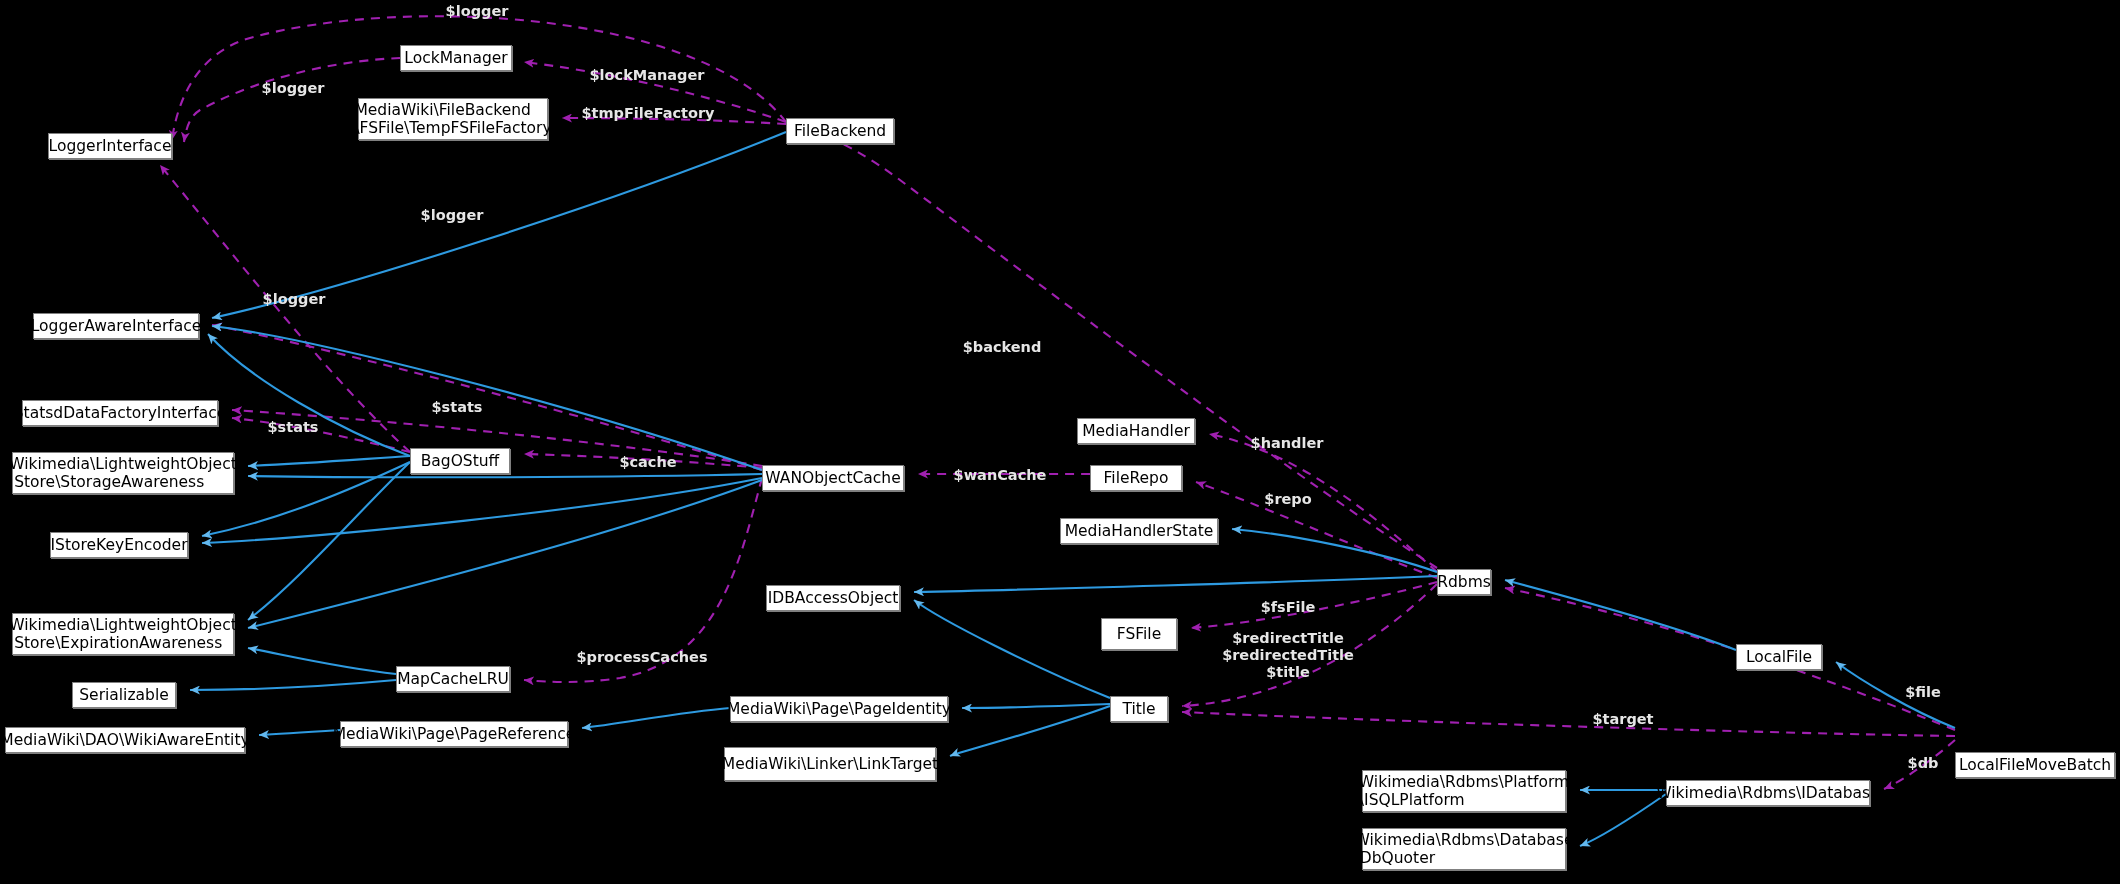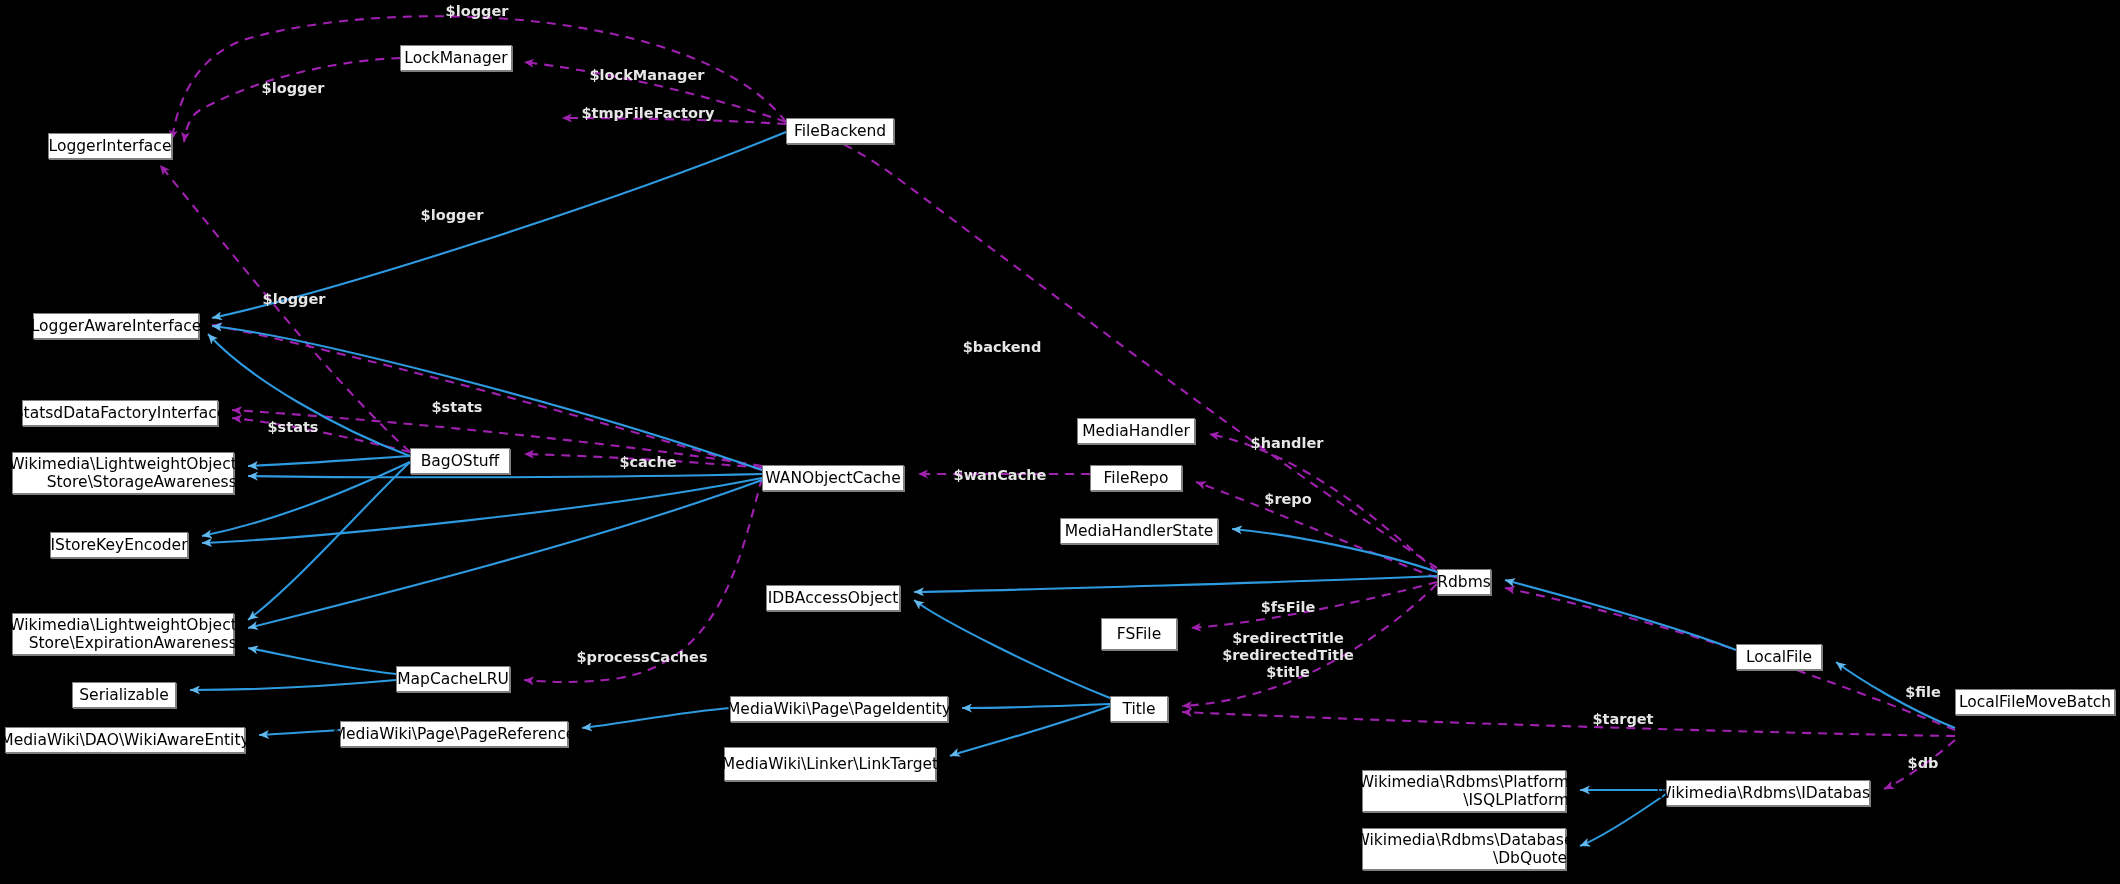--- a/index.html
+++ b/index.html
@@ -24,21 +24,21 @@
     pointer-events: none;
   }
   .node {
     position: absolute;
     box-sizing: border-box;
     background: #ffffff;
     border: 1px solid #808080;
     color: #000000;
     font-size: 15.5px;
     line-height: 1.18;
-    text-align: right;
+    text-align: left;
     display: flex;
     align-items: center;
     justify-content: center;
     white-space: pre;
     padding: 2px 6px;
     box-shadow: 1px 1px 0 0 #7f7f7f;
     z-index: 5;
   }
   .edge-label {
     position: absolute;
@@ -152,20 +152,22 @@
       <path d="M1955,728 C1910,710 1860,680 1836,662"></path>
 
       <path d="M1666,790 C1640,790 1600,790 1580,790"></path>
 
       <path d="M1666,794 C1640,812 1600,838 1580,846"></path>
     </g>
   </svg>
 
   <div class="node" style="left:400px;top:45px;width:112px;height:26px">LockManager</div>
 
+  <div class="node" style="left:358px;top:98px;width:190px;height:42px">MediaWiki\FileBackend
+\FSFile\TempFSFileFactory</div>
 
   <div class="node" style="left:786px;top:118px;width:108px;height:26px">FileBackend</div>
 
   <div class="node" style="left:48px;top:133px;width:124px;height:26px">LoggerInterface</div>
 
   <div class="node" style="left:33px;top:313px;width:166px;height:26px">LoggerAwareInterface</div>
 
   <div class="node" style="left:22px;top:400px;width:196px;height:26px">StatsdDataFactoryInterface</div>
 
   <div class="node" style="left:12px;top:452px;width:222px;height:42px">Wikimedia\LightweightObject
@@ -195,21 +197,21 @@
   <div class="node" style="left:396px;top:666px;width:114px;height:26px">MapCacheLRU</div>
 
   <div class="node" style="left:72px;top:682px;width:104px;height:26px">Serializable</div>
 
   <div class="node" style="left:1736px;top:644px;width:86px;height:26px">LocalFile</div>
 
   <div class="node" style="left:730px;top:696px;width:218px;height:26px">MediaWiki\Page\PageIdentity</div>
 
   <div class="node" style="left:1110px;top:696px;width:58px;height:26px">Title</div>
 
-  <div class="node" style="left:1955px;top:689px;width:160px;height:26px">LocalFileMoveBatch</div>
+  <div class="node" style="left:1955px;top:752px;width:160px;height:26px">LocalFileMoveBatch</div>
 
   <div class="node" style="left:340px;top:721px;width:228px;height:26px">MediaWiki\Page\PageReference</div>
 
   <div class="node" style="left:724px;top:747px;width:212px;height:34px">MediaWiki\Linker\LinkTarget</div>
 
   <div class="node" style="left:5px;top:727px;width:240px;height:26px">MediaWiki\DAO\WikiAwareEntity</div>
 
   <div class="node" style="left:1362px;top:770px;width:204px;height:42px">Wikimedia\Rdbms\Platform
 \ISQLPlatform</div>
 

